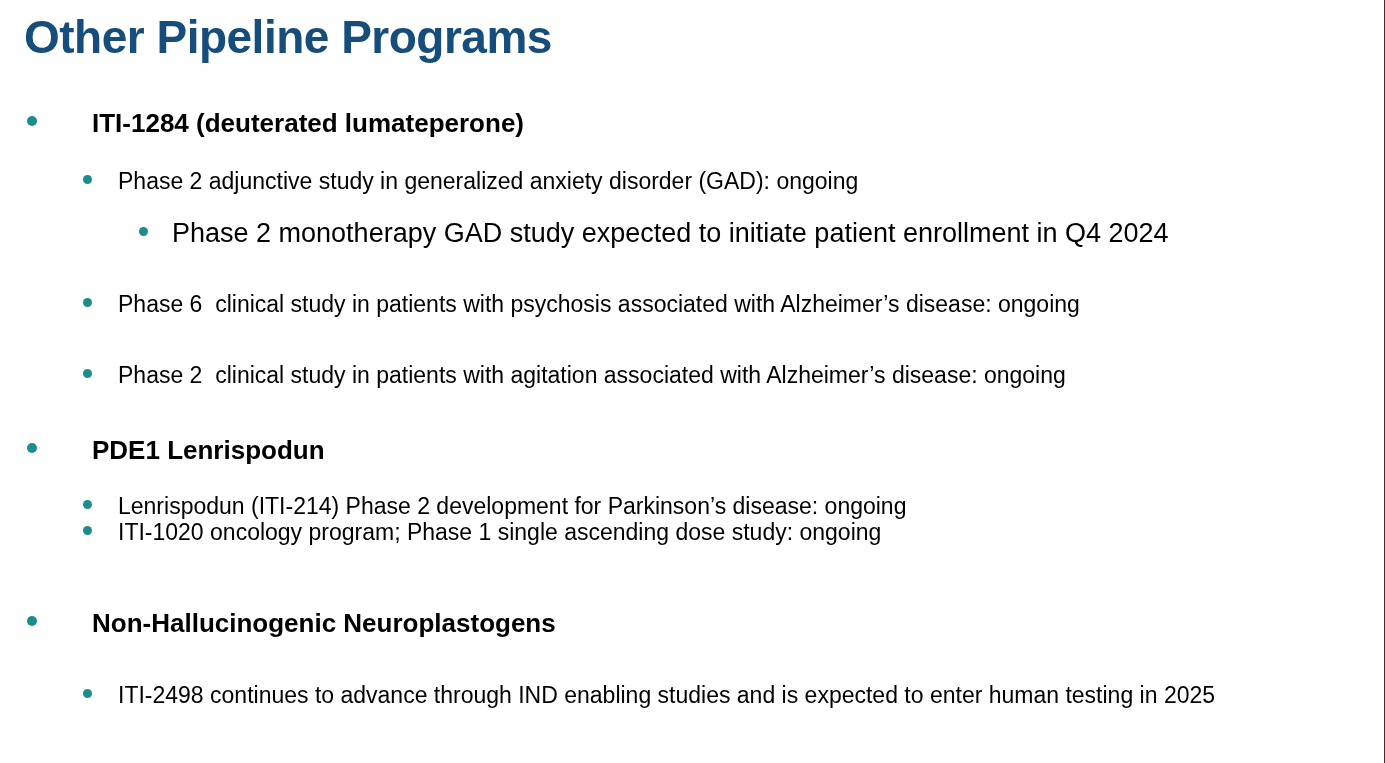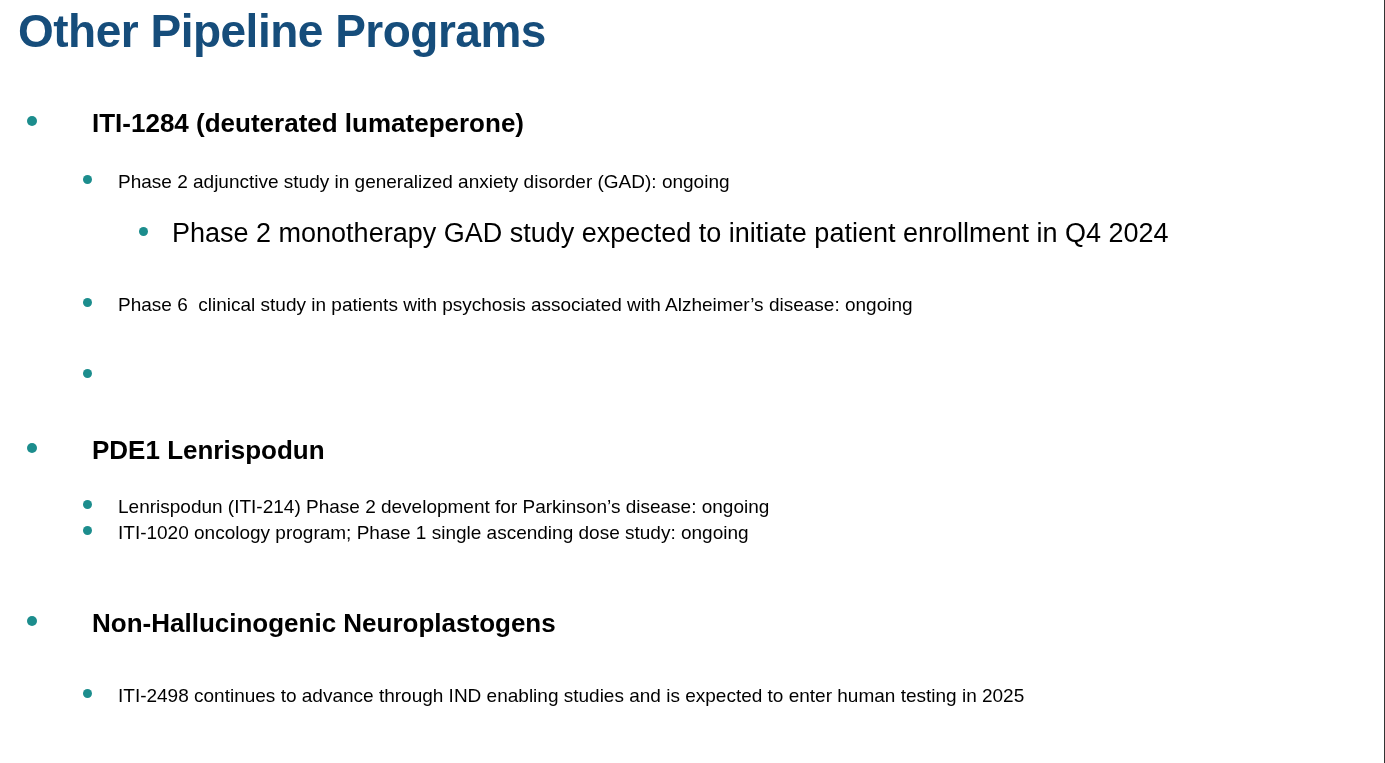--- a/index.html
+++ b/index.html
@@ -15,21 +15,21 @@
     border-right: 1px solid var(--edge-color, #333333);
     box-sizing: border-box;
     overflow: hidden;
     font-family: "Liberation Sans", sans-serif;
     color: var(--text-color, #000000);
   }
   .title {
     position: absolute;
     left: 16px;
     top: 0px;
-    margin: 2px;
+    margin: 8px;
     font-size: 46px;
     font-weight: bold;
     line-height: 58px;
     letter-spacing: -0.5px;
     color: var(--title-color, #164D7B);
   }
   .row {
     position: absolute;
     left: 0;
     right: 4px;
@@ -39,21 +39,21 @@
     white-space: pre-wrap;
   }
   .l1 {
     padding-left: 92px;
     font-size: 26px;
     font-weight: bold;
     line-height: 34px;
   }
   .l2 {
     padding-left: 118px;
-    font-size: 19px;
+    font-size: 23px;
     font-weight: normal;
     line-height: 31px;
   }
   .l3 {
     padding-left: 172px;
     font-size: 27px;
     font-weight: normal;
     line-height: 31px;
   }
   .dot {
@@ -87,20 +87,21 @@
     <span class="txt">Phase 2 monotherapy GAD study expected to initiate patient enrollment in Q4 2024</span>
   </div>
 
   <div class="row l2" style="top:289px">
     <span class="dot"></span>
     <span class="txt">Phase 6  clinical study in patients with psychosis associated with Alzheimer’s disease: ongoing</span>
   </div>
 
   <div class="row l2" style="top:360px">
     <span class="dot"></span>
+    <span class="txt">Phase 2  clinical study in patients with agitation associated with Alzheimer’s disease: ongoing</span>
   </div>
 
   <div class="row l1" style="top:433px">
     <span class="dot"></span>
     <span class="txt">PDE1 Lenrispodun</span>
   </div>
 
   <div class="row l2" style="top:491px">
     <span class="dot"></span>
     <span class="txt">Lenrispodun (ITI-214) Phase 2 development for Parkinson’s disease: ongoing</span>

